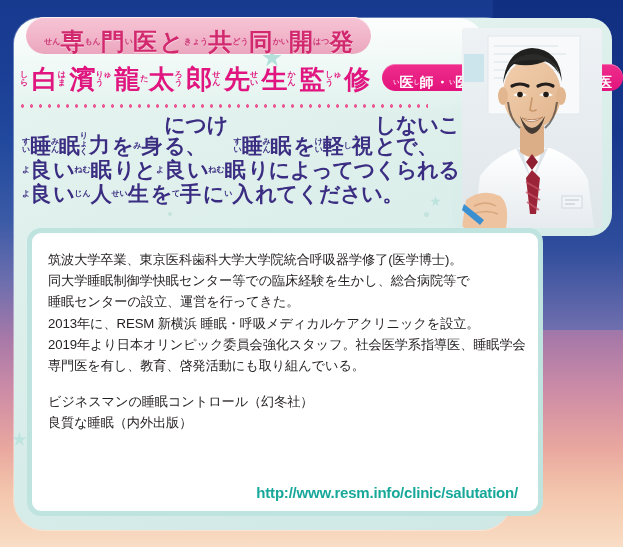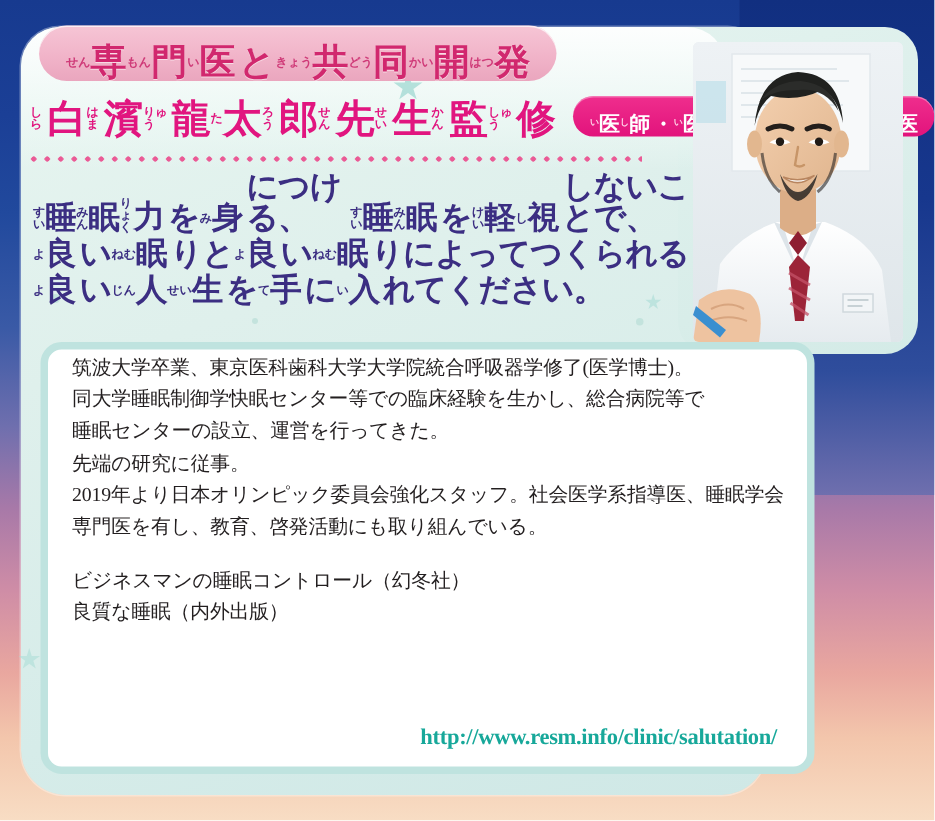--- a/index.html
+++ b/index.html
@@ -109,22 +109,21 @@
     clip-path:polygon(50% 0%,61% 35%,98% 35%,68% 57%,79% 91%,50% 70%,21% 91%,32% 57%,2% 35%,39% 35%);
     background:#a9dcd6; opacity:.85;
   }
   .bubble { position:absolute; border-radius:50%; background:#bde0da; opacity:.8; }
 
   
   #info-card {
     position:absolute; left:27px; top:228px; width:516px; height:288px;
     background:#ffffff; border-radius:14px;
     border:5px solid #bfe3df;
-    padding:1px 16px 10px 16px;
-    font-family:Liberation Serif, serif;
+    padding:16px 16px 10px 16px;
   }
   #bio p, #books p {
     font-size:13.2px; line-height:21.2px; color:#231f20;
     letter-spacing:-0.1px; white-space:nowrap;
   }
   #books { margin-top:15px; }
   #url {
     position:absolute; right:20px; bottom:10px;
     font-size:15px; font-weight:700; color:#17a89a;
     letter-spacing:-0.2px;
@@ -490,21 +489,21 @@
       <line x1="103" y1="172" x2="117" y2="172" stroke="#b9c4ca"></line>
       <line x1="103" y1="176" x2="113" y2="176" stroke="#b9c4ca"></line>
     </svg>
   </div>
 
   <div id="info-card">
     <div id="bio">
         <p>筑波大学卒業、東京医科歯科大学大学院統合呼吸器学修了(医学博士)。</p>
         <p>同大学睡眠制御学快眠センター等での臨床経験を生かし、総合病院等で</p>
         <p>睡眠センターの設立、運営を行ってきた。</p>
-        <p>先端の研究に従事。</p>
+        <p>2013年に、RESM 新横浜 睡眠・呼吸メディカルケアクリニックを設立。</p>
         <p>2019年より日本オリンピック委員会強化スタッフ。社会医学系指導医、睡眠学会</p>
         <p>専門医を有し、教育、啓発活動にも取り組んでいる。</p>
       </div>
     <div id="books">
         <p>ビジネスマンの睡眠コントロール（幻冬社）</p>
         <p>良質な睡眠（内外出版）</p>
       </div>
     <div id="url">http://www.resm.info/clinic/salutation/</div>
   </div>
 

